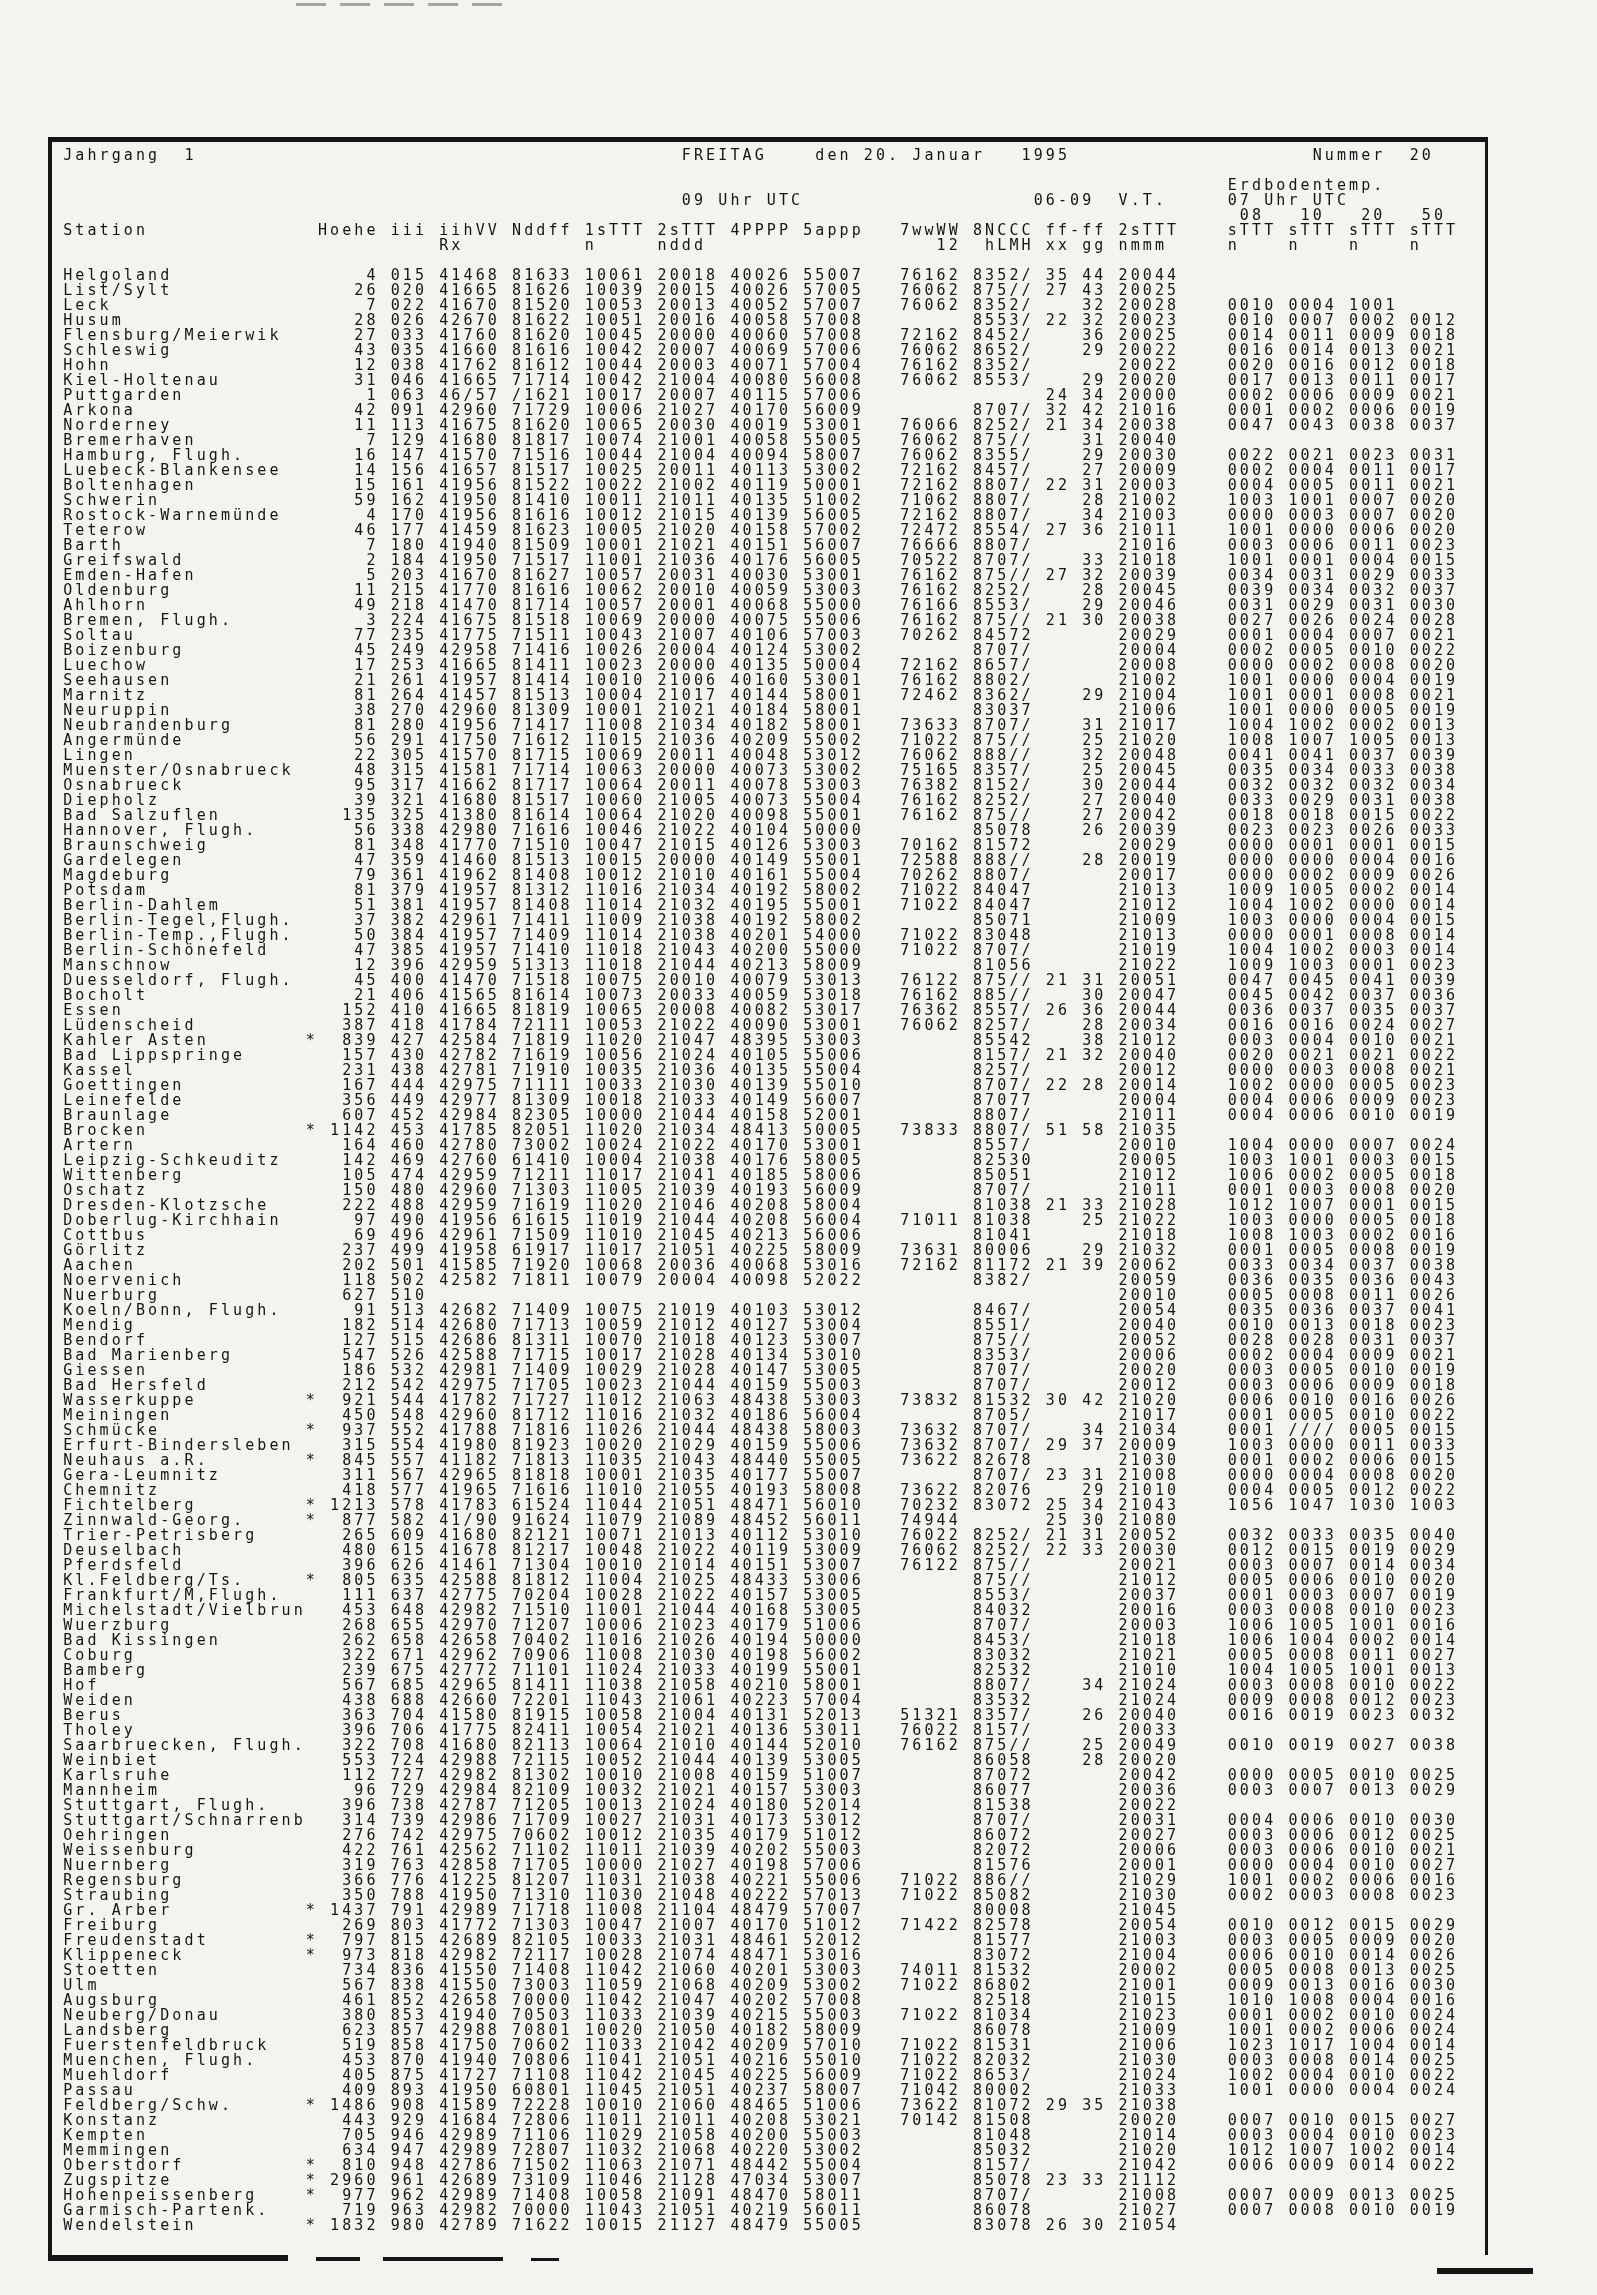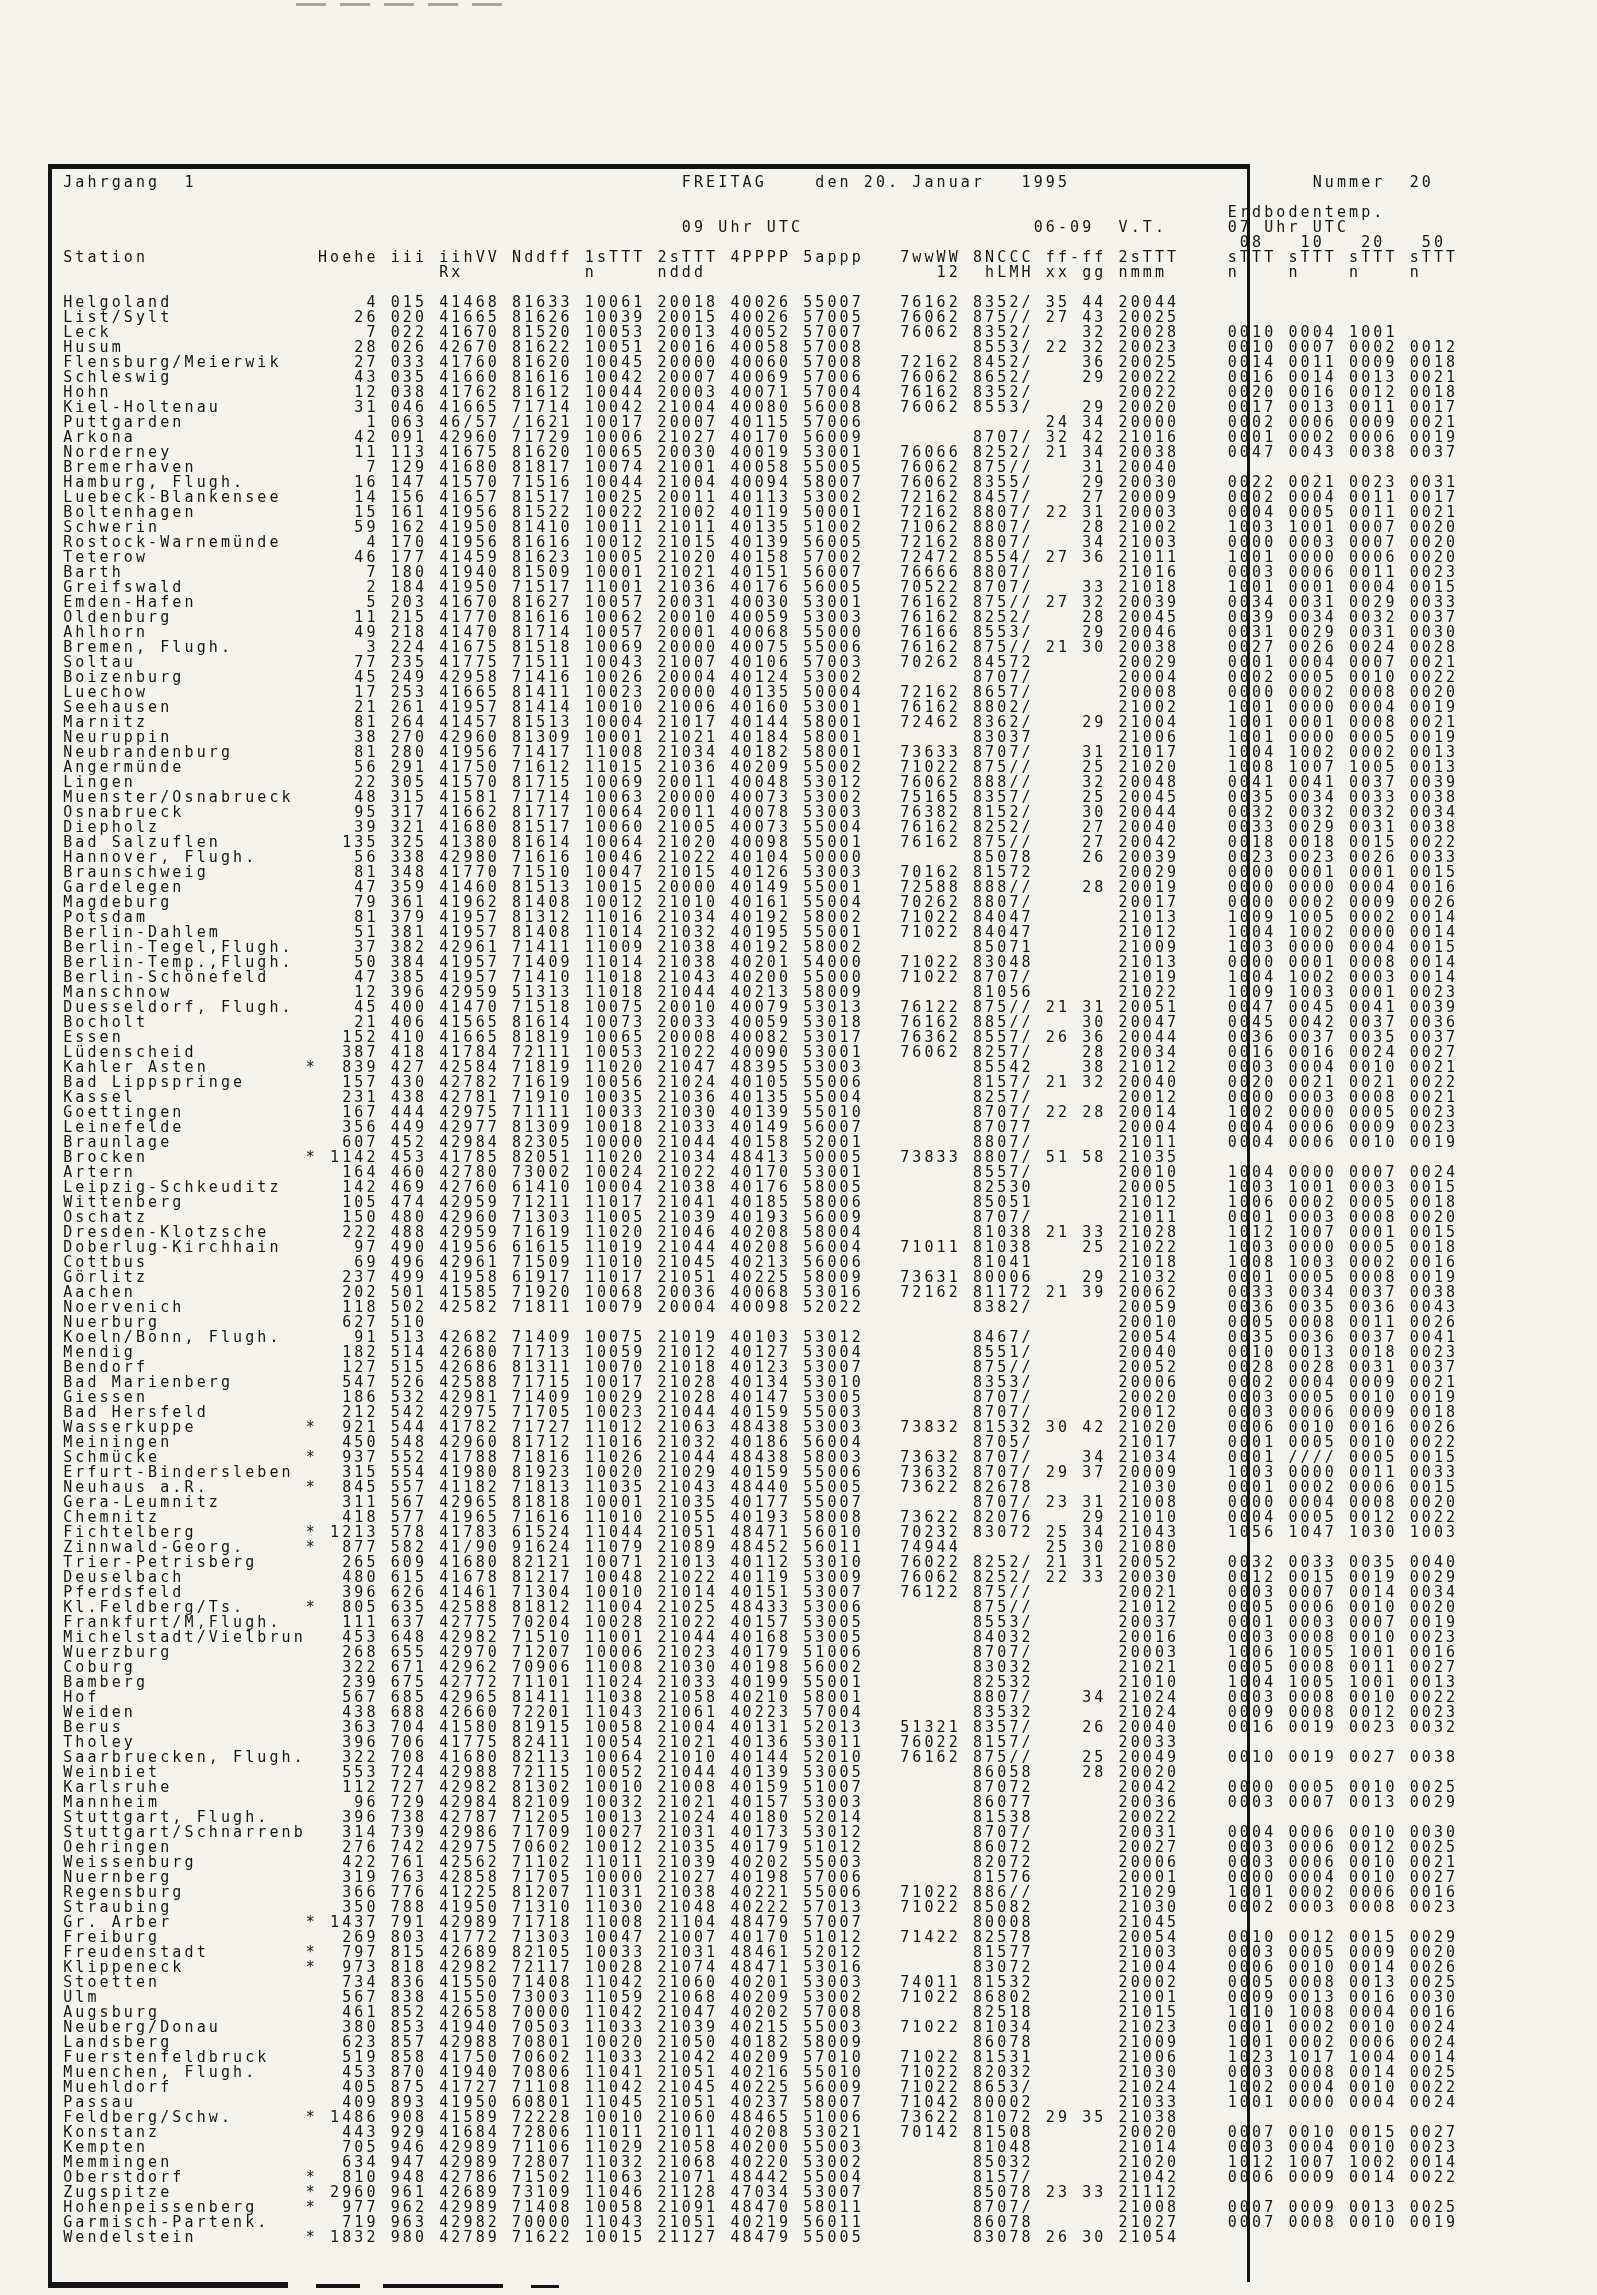--- a/index.html
+++ b/index.html
@@ -9,22 +9,22 @@
     font-family:"DejaVu Sans Mono", monospace;
     position:relative;
     overflow:hidden;
   }
   .top-artifact{
     position:absolute;left:296px;top:3.2px;width:216px;height:2.4px;
     background:repeating-linear-gradient(90deg,#555 0 30px,transparent 30px 44px);
     opacity:.5;
   }
   .sheet{
-    position:absolute;left:48px;top:164px;
-    width:1202px;height:2118px;
+    position:absolute;left:48px;top:137px;
+    width:1440px;height:2118px;
     border-top:5.6px solid #151515;
     border-left:4px solid #151515;
     border-right:3.2px solid #151515;
     box-sizing:border-box;
     background:transparent;
   }
   .content{padding:6.4px 0 0 11.2px;}
   .line{
     white-space:pre;
     font-size:15px;
@@ -139,20 +139,21 @@
       <div class="line">Chemnitz               418 577 41965 71616 11010 21055 40193 58008   73622 82076    29 21010    0004 0005 0012 0022</div>
       <div class="line">Fichtelberg         * 1213 578 41783 61524 11044 21051 48471 56010   70232 83072 25 34 21043    1056 1047 1030 1003</div>
       <div class="line">Zinnwald-Georg.     *  877 582 41/90 91624 11079 21089 48452 56011   74944       25 30 21080                       </div>
       <div class="line">Trier-Petrisberg       265 609 41680 82121 10071 21013 40112 53010   76022 8252/ 21 31 20052    0032 0033 0035 0040</div>
       <div class="line">Deuselbach             480 615 41678 81217 10048 21022 40119 53009   76062 8252/ 22 33 20030    0012 0015 0019 0029</div>
       <div class="line">Pferdsfeld             396 626 41461 71304 10010 21014 40151 53007   76122 875//       20021    0003 0007 0014 0034</div>
       <div class="line">Kl.Feldberg/Ts.     *  805 635 42588 81812 11004 21025 48433 53006         875//       21012    0005 0006 0010 0020</div>
       <div class="line">Frankfurt/M,Flugh.     111 637 42775 70204 10028 21022 40157 53005         8553/       20037    0001 0003 0007 0019</div>
       <div class="line">Michelstadt/Vielbrun   453 648 42982 71510 11001 21044 40168 53005         84032       20016    0003 0008 0010 0023</div>
       <div class="line">Wuerzburg              268 655 42970 71207 10006 21023 40179 51006         8707/       20003    1006 1005 1001 0016</div>
+      <div class="line">Bad Kissingen          262 658 42658 70402 11016 21026 40194 50000         8453/       21018    1006 1004 0002 0014</div>
       <div class="line">Coburg                 322 671 42962 70906 11008 21030 40198 56002         83032       21021    0005 0008 0011 0027</div>
       <div class="line">Bamberg                239 675 42772 71101 11024 21033 40199 55001         82532       21010    1004 1005 1001 0013</div>
       <div class="line">Hof                    567 685 42965 81411 11038 21058 40210 58001         8807/    34 21024    0003 0008 0010 0022</div>
       <div class="line">Weiden                 438 688 42660 72201 11043 21061 40223 57004         83532       21024    0009 0008 0012 0023</div>
       <div class="line">Berus                  363 704 41580 81915 10058 21004 40131 52013   51321 8357/    26 20040    0016 0019 0023 0032</div>
       <div class="line">Tholey                 396 706 41775 82411 10054 21021 40136 53011   76022 8157/       20033                       </div>
       <div class="line">Saarbruecken, Flugh.   322 708 41680 82113 10064 21010 40144 52010   76162 875//    25 20049    0010 0019 0027 0038</div>
       <div class="line">Weinbiet               553 724 42988 72115 10052 21044 40139 53005         86058    28 20020                       </div>
       <div class="line">Karlsruhe              112 727 42982 81302 10010 21008 40159 51007         87072       20042    0000 0005 0010 0025</div>
       <div class="line">Mannheim                96 729 42984 82109 10032 21021 40157 53003         86077       20036    0003 0007 0013 0029</div>

